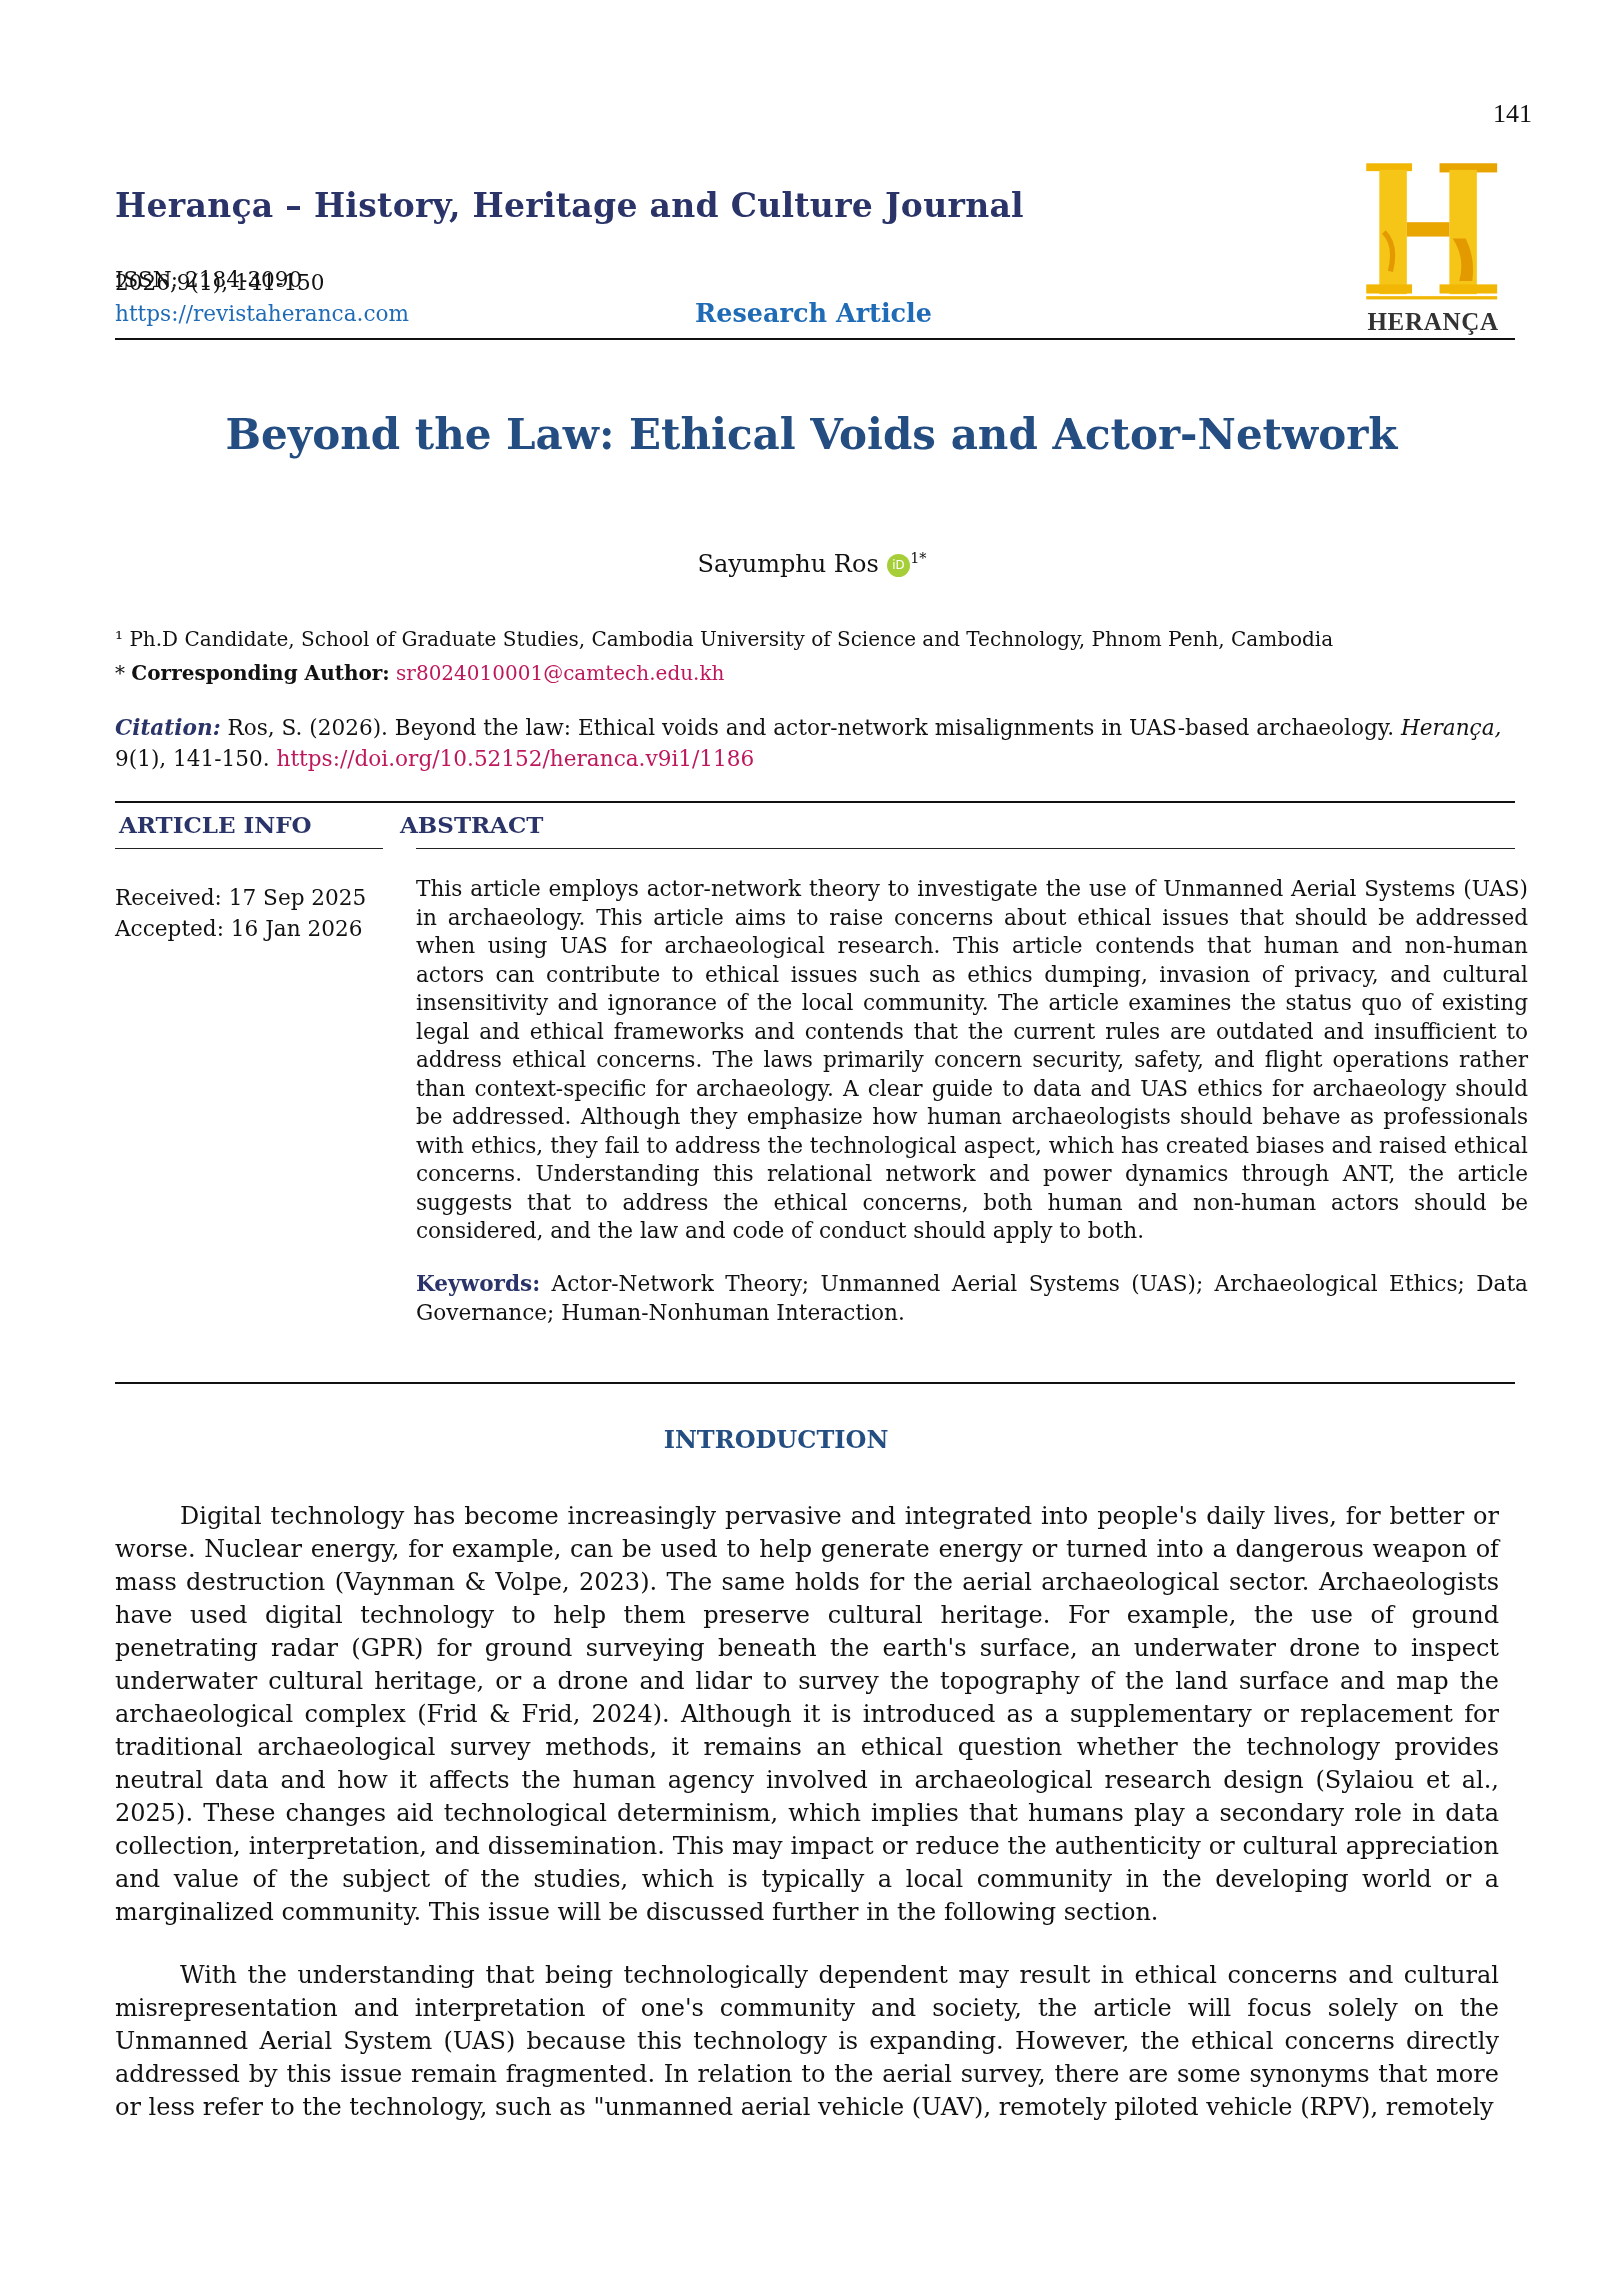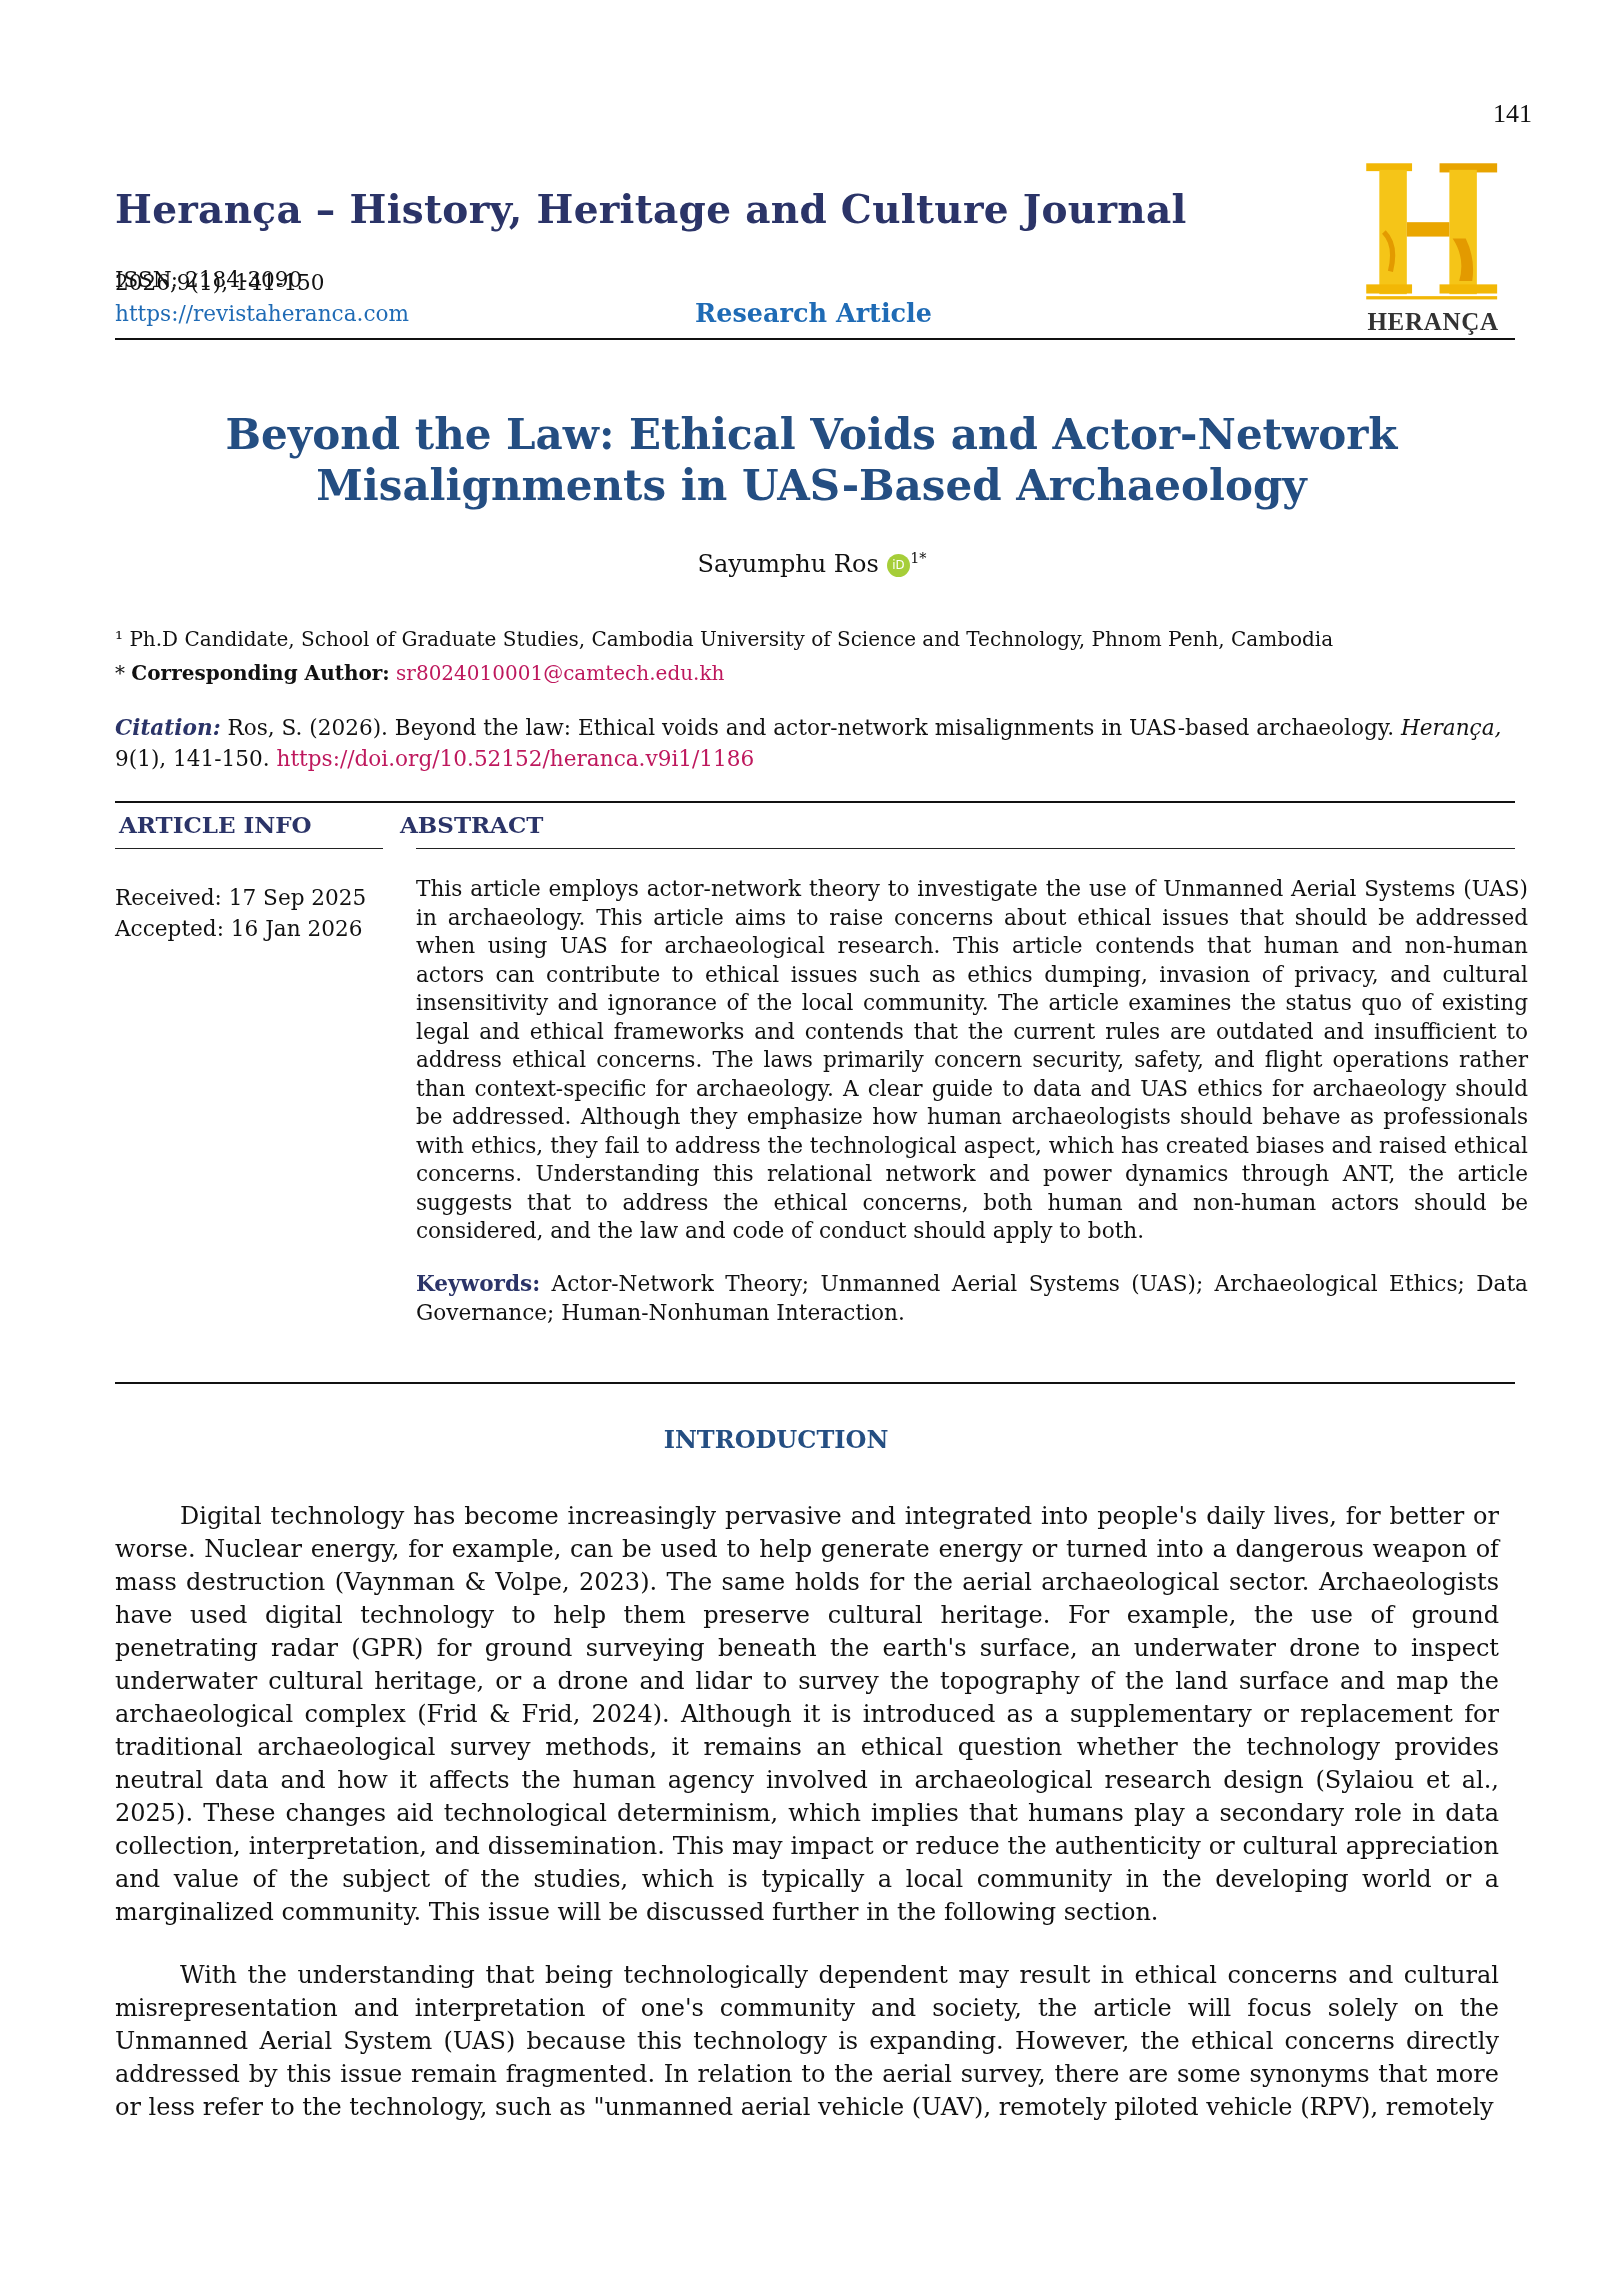--- a/index.html
+++ b/index.html
@@ -3,21 +3,21 @@
 <meta charset="utf-8">
 <style>
   html, body { margin: 0; padding: 0; background: #ffffff; }
   body {
     width: 1624px; height: 2295px; position: relative; overflow: hidden;
     font-family: "DejaVu Serif", "Liberation Serif", serif;
     color: #111111;
   }
   .abs { position: absolute; }
   .page-number { right: 92px; top: 99px; font-size: 26px; font-family: "Liberation Serif", serif; color: #111; }
-  .journal-title { left: 115px; top: 186px; font-size: 39px; font-weight: bold; color: #2b3468; letter-spacing: 0.3px; }
+  .journal-title { left: 115px; top: 186px; font-size: 33px; font-weight: bold; color: #2b3468; letter-spacing: 0.3px; }
   .meta-line { left: 115px; font-size: 21.6px; color: #111; }
   .site-link { left: 115px; top: 301px; font-size: 21.6px; color: #1f6bb5; text-decoration: none; }
   .article-type { left: 695px; top: 298px; font-size: 25.5px; font-weight: bold; color: #1f6bb5; }
   .header-rule { left: 115px; top: 338px; width: 1400px; height: 2px; background: #111; }
   .logo { left: 1361px; top: 160px; width: 144px; height: 177px; }
   .logo-text { position: absolute; left: 2.6px; bottom: 1.3px; width: 139px; text-align: center; font-size: 25px; font-weight: bold; color: #333; font-family: "Liberation Serif", serif; letter-spacing: 0.7px; }
 
   .title { left: 131px; top: 409px; width: 1361px; text-align: center; font-size: 42px; font-weight: bold; color: #244e82; line-height: 51px; }
   .author-line { left: 0; top: 550px; width: 1624px; text-align: center; font-size: 24px; color: #111; }
   .orcid { display: inline-block; width: 23.6px; height: 23.6px; border-radius: 50%; background: #a6ce39; color: #fff; font-family: "DejaVu Sans", sans-serif; font-size: 11.8px; line-height: 23.6px; text-align: center; vertical-align: middle; margin-left: 7.9px; }
@@ -66,21 +66,20 @@
     <path d="M140 120 Q160 150 150 185 L170 185 Q175 150 160 120 Z" fill="#e39a00"></path>
     <path d="M35 110 Q55 130 45 170" stroke="#e39a00" stroke-width="8" fill="none"></path>
   </svg>
   <div class="logo-text">HERANÇA</div>
 </div>
 
 <div class="abs header-rule"></div>
 
 <div class="abs title">
   <div>Beyond the Law: Ethical Voids and Actor-Network</div>
-  <div>Misalignments in UAS-Based Archaeology</div>
 </div>
 
 <div class="abs author-line">
   <span>Sayumphu Ros</span><span class="orcid">iD</span><span class="author-sup">1*</span>
 </div>
 
 <div class="abs affil">¹ Ph.D Candidate, School of Graduate Studies, Cambodia University of Science and Technology, Phnom Penh, Cambodia</div>
 <div class="abs corr">
   <span>* </span><b>Corresponding Author:</b>
   <a class="link">sr8024010001@camtech.edu.kh</a>

